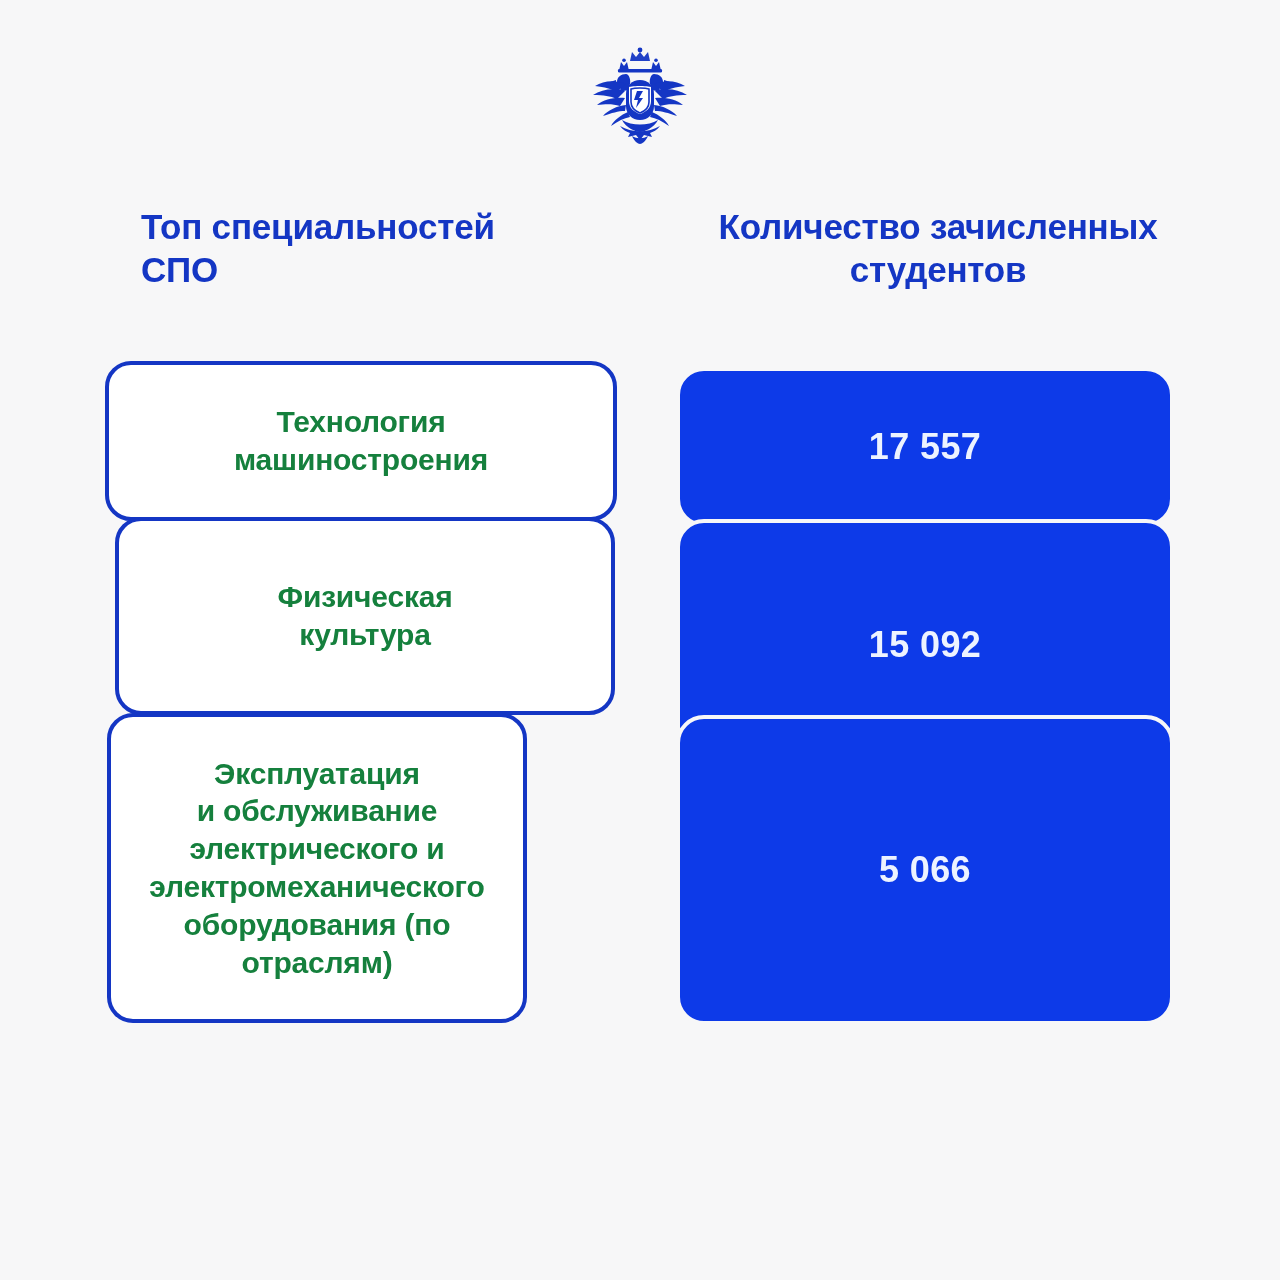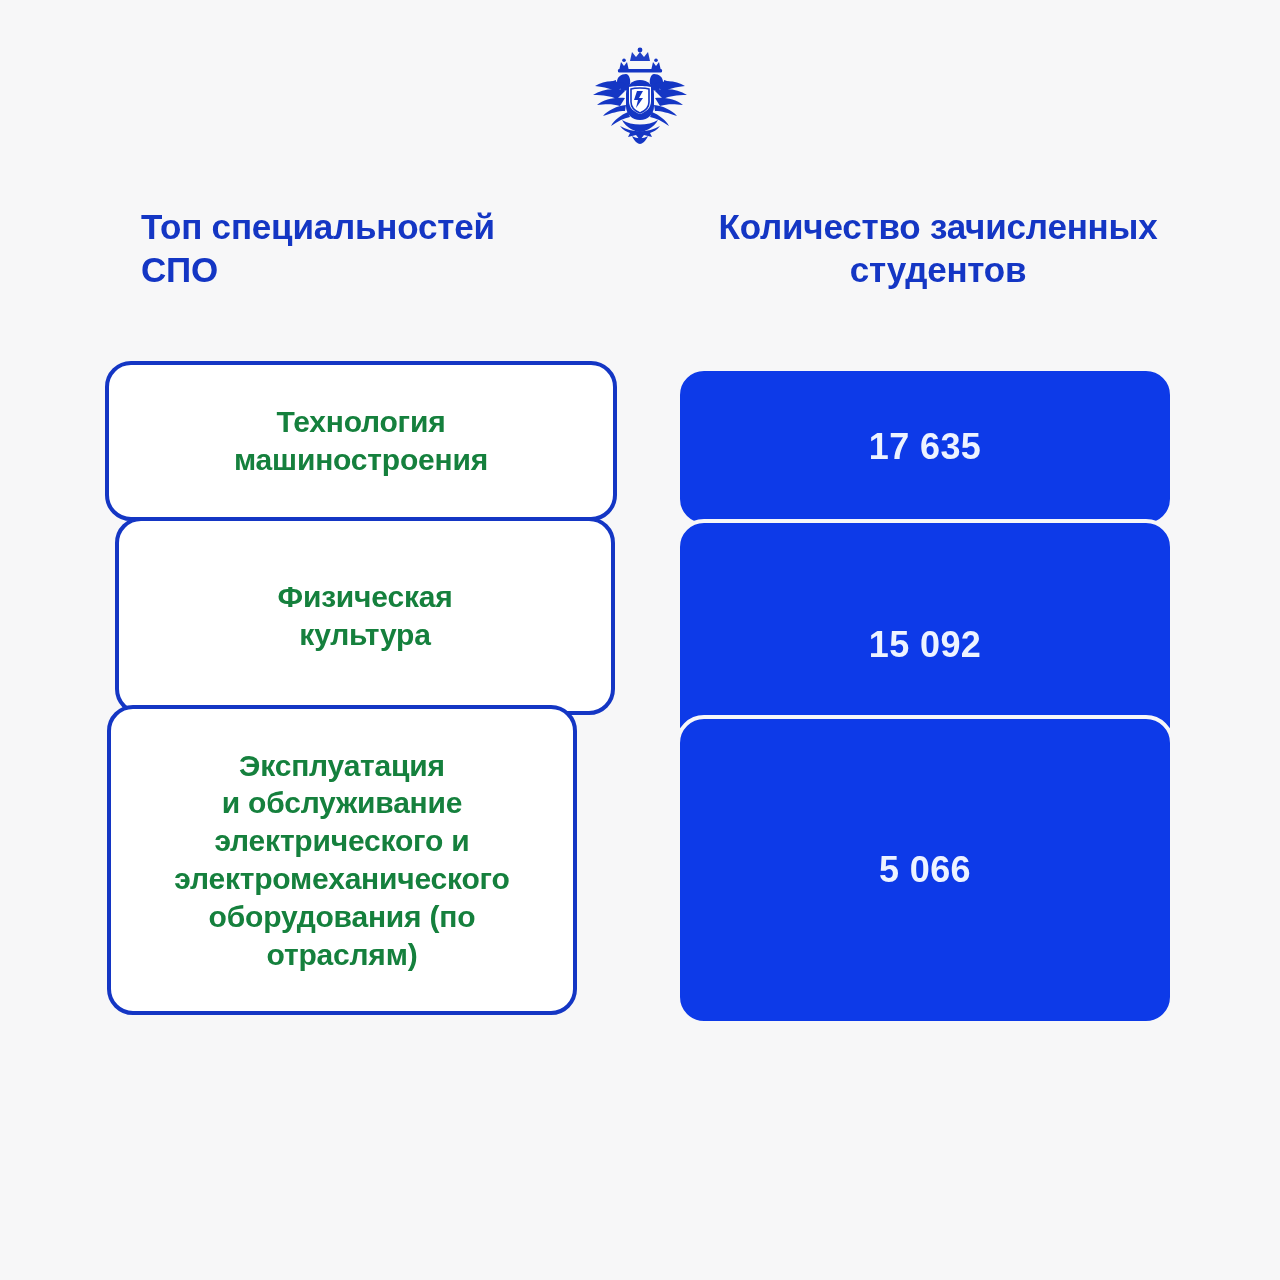--- a/index.html
+++ b/index.html
@@ -81,21 +81,21 @@
     font-weight: bold;
     line-height: 1.26;
     text-align: center;
     letter-spacing: -0.2px;
     padding: 8px 26px;
   }
   .spec-card .txt { display: block; white-space: pre-line; }
 
   .spec-card.c0 { left: 0px;  top: 0px;   width: 512px; height: 160px; z-index: 1; }
   .spec-card.c1 { left: 10px;  top: 156px; width: 500px; height: 198px; z-index: 2; }
-  .spec-card.c2 { left: 2px;  top: 344px; width: 470px; height: 310px; z-index: 3; }
+  .spec-card.c2 { left: 2px;  top: 352px; width: 420px; height: 310px; z-index: 3; }
 
   
   .count-card {
     position: absolute;
     box-sizing: border-box;
     background: #0d3ae8;
     border: 4px solid #f7f7f8;
     border-radius: 28px;
     display: flex;
     align-items: center;
@@ -181,21 +181,21 @@
 и обслуживание
 электрического и
 электромеханического
 оборудования (по
 отраслям)</span>
     </div>
   </div>
 
   <div class="col-right">
     <div class="count-card c0">
-      <span class="txt">17 635</span>
+      <span class="txt">17 557</span>
     </div>
     <div class="count-card c1">
       <span class="txt">15 092</span>
     </div>
     <div class="count-card c2">
       <span class="txt">5 066</span>
     </div>
   </div>
 
 </div>

